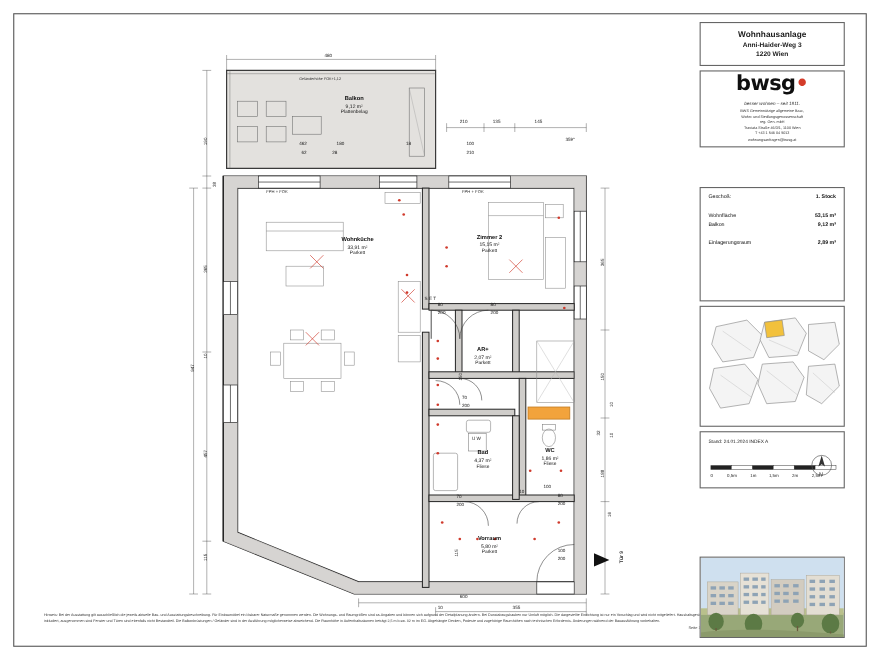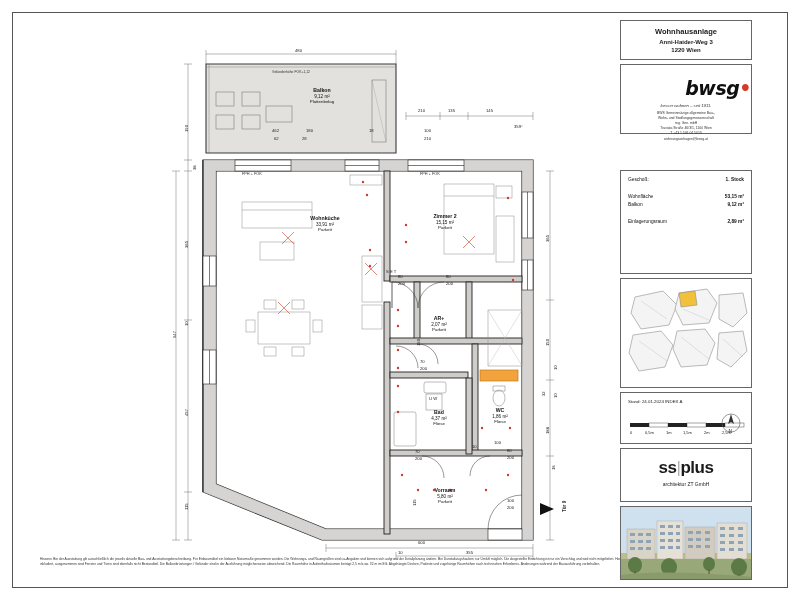--- a/index.html
+++ b/index.html
@@ -57,37 +57,36 @@
     position:absolute; left:20px; top:537px; width:620px;
     font-size:3.3px; line-height:1.45; color:#333;
   }
   .page-no {
     position:absolute; right:8px; top:549px;
     font-size:3.6px; color:#333;
   }
 
   
   .titleblock {
-    position:absolute; left:620px; top:20px; width:132px; height:560px;
+    position:absolute; left:636px; top:20px; width:132px; height:560px;
   }
   .tb-box {
     position:absolute; left:0; width:132px;
     border:1px solid #666; background:#fff;
   }
   .tb-project { top:0; height:40px; }
   .tb-project .p1 { font-size:7.5px; font-weight:bold; text-align:center; margin-top:6px; }
   .tb-project .p2 { font-size:6px; font-weight:bold; text-align:center; margin-top:3px; }
   .tb-project .p3 { font-size:6px; font-weight:bold; text-align:center; margin-top:2px; }
 
   .tb-logo { top:44px; height:70px; }
   .logo-word {
-    text-align:right; margin-top:12px;
+    text-align:center; margin-top:0;
     font-size:19px; font-weight:bold; letter-spacing:-0.5px; color:#0f0f0f;
     font-family:"DejaVu Sans", sans-serif;
-    font-style:italic;
   }
   .logo-word .dot { color:#d43c2a; }
   .logo-sub { text-align:center; font-size:4.2px; color:#333; margin-top:4px; font-style:italic;}
   .logo-addr { text-align:center; font-size:3.4px; color:#333; line-height:1.5; margin-top:3px; }
 
   .tb-unit { top:118px; height:28px; }
   .unit-row { display:flex; align-items:center; height:100%; padding:0 7px; }
   .unit-row .k { font-size:7.5px; font-weight:bold; }
   .unit-row .v { font-size:9px; font-weight:bold; margin-left:3px; }
   .unit-sp { flex:1; }
@@ -511,26 +510,20 @@
         <text x="94" y="13" font-size="4" fill="#222" font-family="Liberation Sans, sans-serif">2,5m</text>
       </svg>
     </div>
 
     <svg class="north" viewBox="0 0 22 22">
       <circle cx="11" cy="11" r="9" fill="none" stroke="#555" stroke-width="0.6"></circle>
       <polygon points="11,2 14,12 11,10 8,12" fill="#333"></polygon>
       <text x="8.5" y="21" font-size="5" fill="#333" font-family="Liberation Sans, sans-serif">N</text>
     </svg>
 
-    <div class="tb-box tb-arch">
-      <div class="arch-word">
-        <span>ss</span><span class="sep">|</span><span>plus</span>
-      </div>
-      <div class="arch-sub">architektur ZT GmbH</div>
-    </div>
 
     <div class="tb-box tb-photo">
       <svg viewBox="0 0 132 74" width="132" height="74">
         <rect x="0" y="0" width="132" height="74" fill="#cfe0ef"></rect>
         <rect x="0" y="50" width="132" height="24" fill="#98a878"></rect>
         <rect x="0" y="46" width="132" height="6" fill="#b9c08c"></rect>
 
         <rect x="6" y="22" width="28" height="30" fill="#d9d4c8" stroke="#a9a294" stroke-width="0.4"></rect>
         <rect x="36" y="14" width="26" height="38" fill="#e6e1d6" stroke="#a9a294" stroke-width="0.4"></rect>
         <rect x="64" y="20" width="30" height="32" fill="#d2ccc0" stroke="#a9a294" stroke-width="0.4"></rect>

